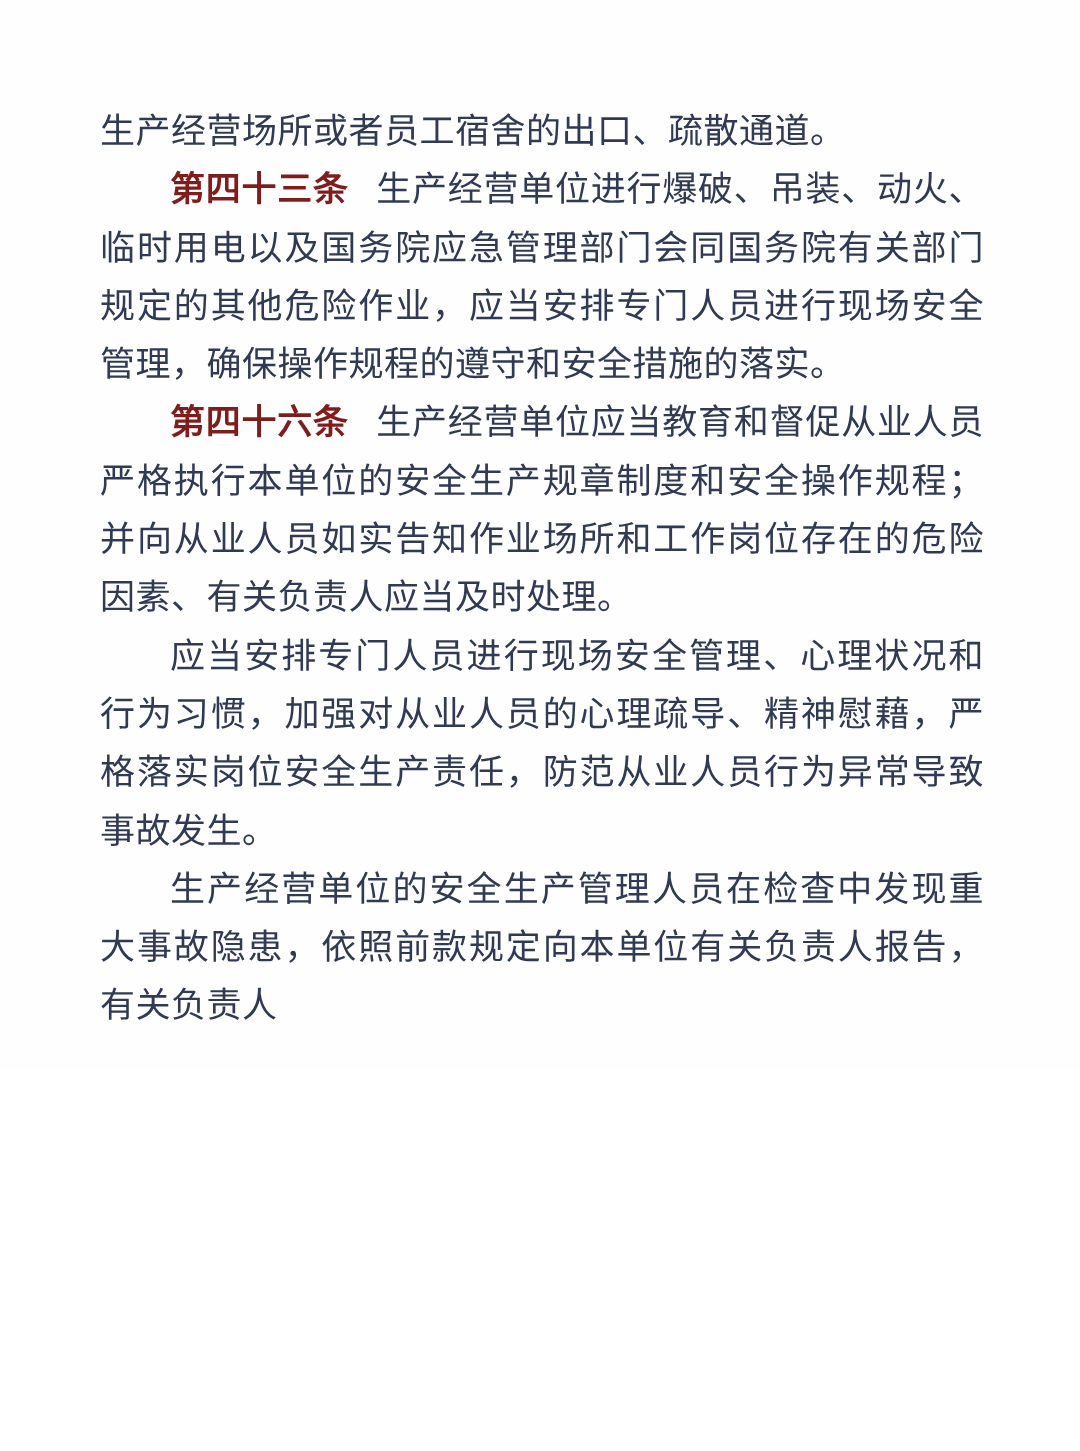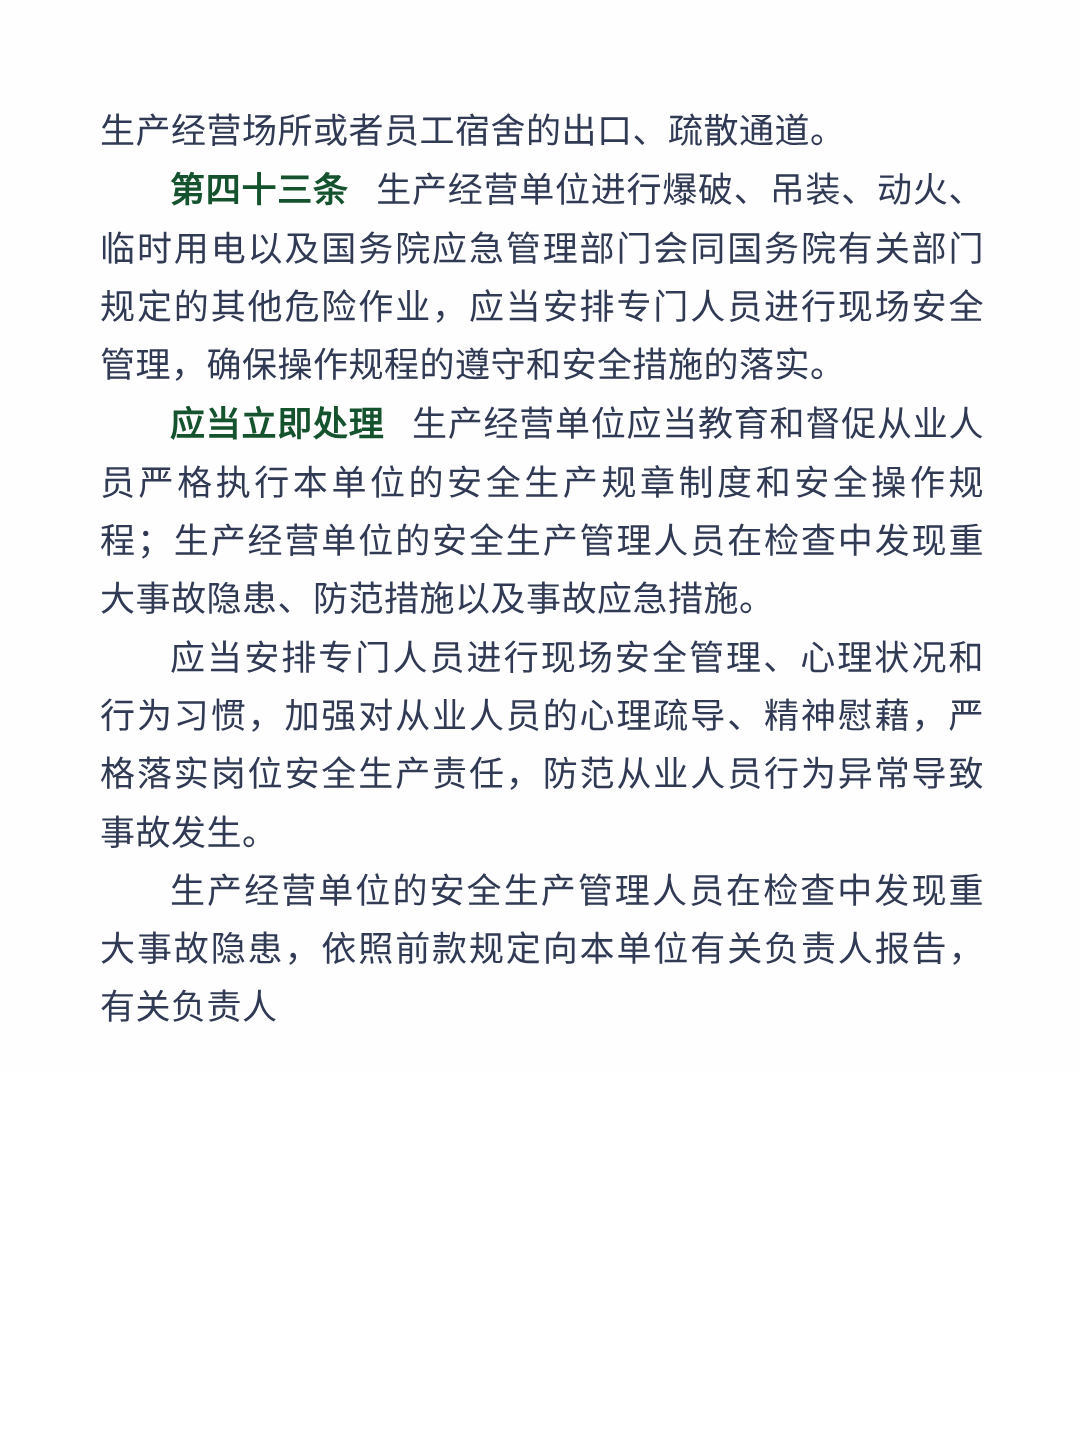--- a/index.html
+++ b/index.html
@@ -28,30 +28,30 @@
     letter-spacing: 0.5px;
   }
   .para {
     margin: 0;
     padding: 0;
   }
   .para.indent {
     text-indent: 2em;
   }
   .article-no {
-    font-family: Liberation Sans, sans-serif;
+    font-family: Liberation Serif, serif;
     font-weight: 700;
-    color: #14532d;
+    color: #7f1d1d;
     margin-right: 0.78em;
   }
 </style>
 </head>
 <body>
 
 <div class="page">
   <div class="doc-body">
       <p class="para"><span>生产经营场所或者员工宿舍的出口、疏散通道。</span></p>
       <p class="para indent"><span class="article-no">第四十三条</span><span>生产经营单位进行爆破、吊装、动火、临时用电以及国务院应急管理部门会同国务院有关部门规定的其他危险作业，应当安排专门人员进行现场安全管理，确保操作规程的遵守和安全措施的落实。</span></p>
-      <p class="para indent"><span class="article-no">应当立即处理</span><span>生产经营单位应当教育和督促从业人员严格执行本单位的安全生产规章制度和安全操作规程；生产经营单位的安全生产管理人员在检查中发现重大事故隐患、防范措施以及事故应急措施。</span></p>
+      <p class="para indent"><span class="article-no">第四十六条</span><span>生产经营单位应当教育和督促从业人员严格执行本单位的安全生产规章制度和安全操作规程；并向从业人员如实告知作业场所和工作岗位存在的危险因素、有关负责人应当及时处理。</span></p>
       <p class="para indent"><span>应当安排专门人员进行现场安全管理、心理状况和行为习惯，加强对从业人员的心理疏导、精神慰藉，严格落实岗位安全生产责任，防范从业人员行为异常导致事故发生。</span></p>
       <p class="para indent"><span>生产经营单位的安全生产管理人员在检查中发现重大事故隐患，依照前款规定向本单位有关负责人报告，有关负责人</span></p>
     </div>
 </div>
 
 </body></html>

